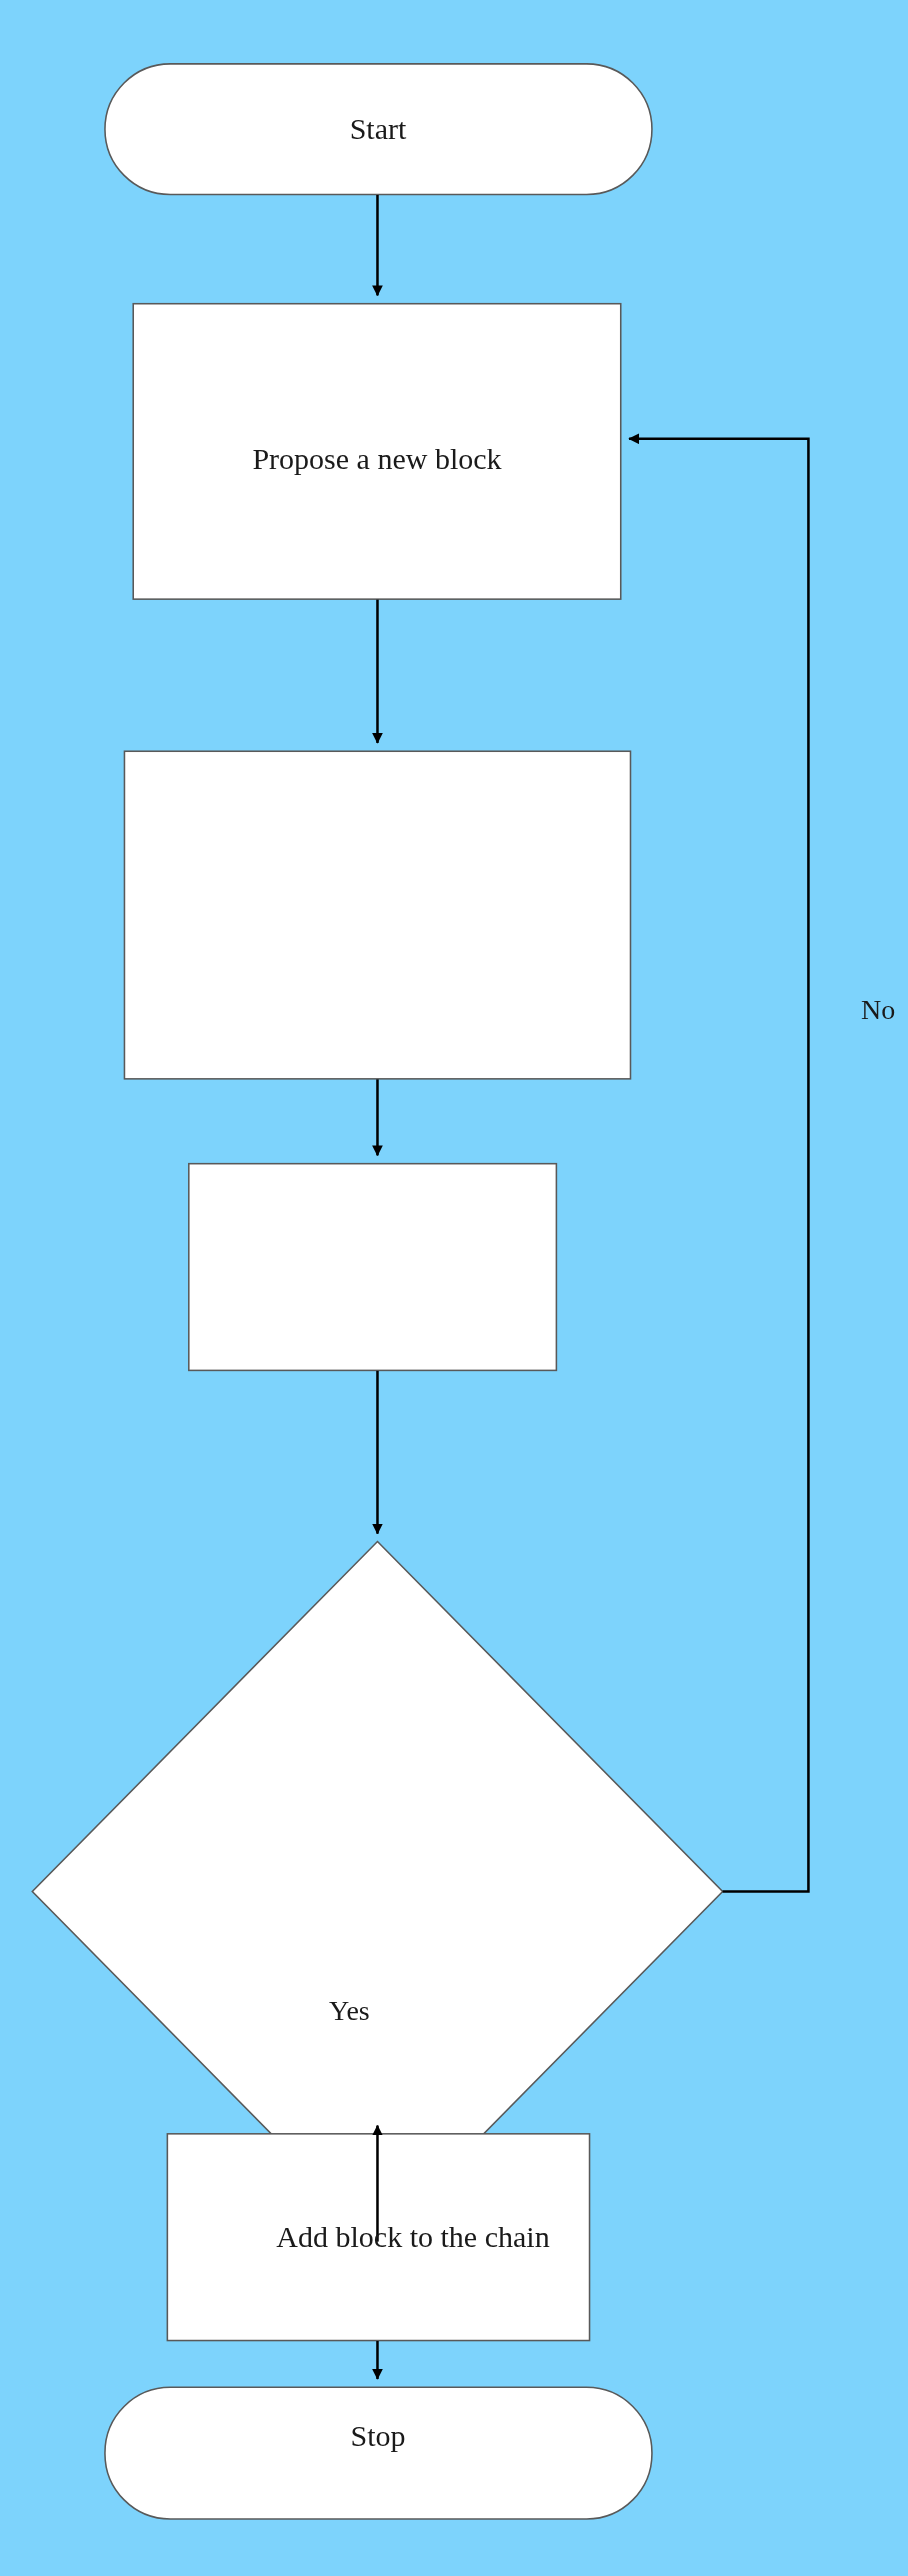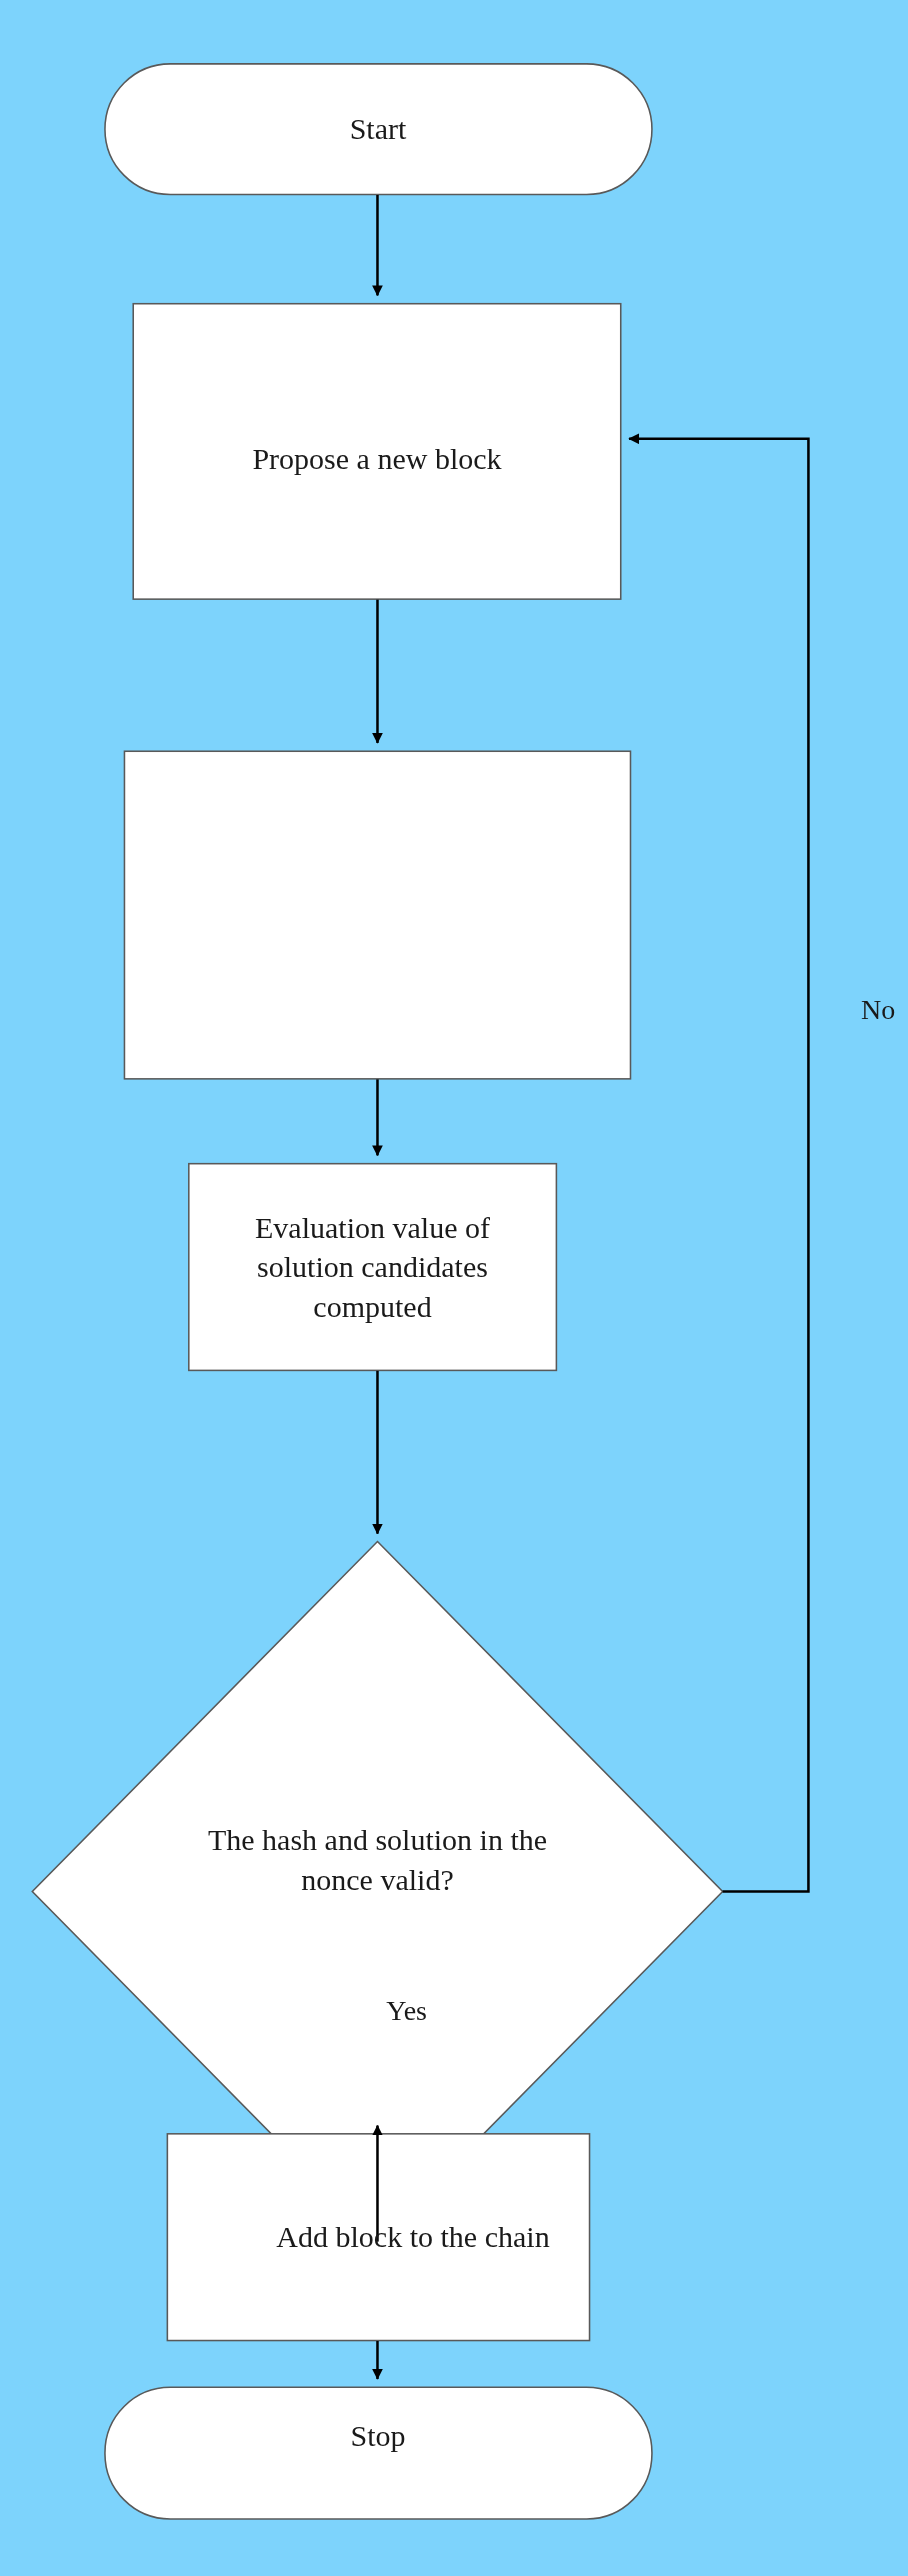--- a/index.html
+++ b/index.html
@@ -36,21 +36,21 @@
     line-height: 1.32;
     font-size: 30px;
     color: #1a1a1a;
     pointer-events: none;
     white-space: pre-line;
   }
   .edge-label {
     position: absolute;
     font-size: 28px;
     color: #1a1a1a;
-    text-align: right;
+    text-align: left;
     line-height: 1;
     pointer-events: none;
   }
 </style>
 </head>
 <body>
 
 <div id="flowchart-canvas">
 
   <svg id="flow-svg" viewBox="0 0 932 2642" xmlns="http://www.w3.org/2000/svg">
@@ -87,26 +87,21 @@
     <polyline points="741,1940 829,1940 829,450 645,450" fill="none" stroke="#000000" stroke-width="2.6" marker-end="url(#arrowhead)"></polyline>
 
     <line x1="387" y1="2401" x2="387" y2="2440" stroke="#000000" stroke-width="2.6" marker-end="url(#arrowhead)"></line>
   </svg>
 
   <div class="node-label" style="left:104px; top:63px; width:548px; height:132px;">Start</div>
 
   <div class="node-label" style="left:133px; top:303px; width:488px; height:312px;">Propose a new block</div>
 
 
-  <div class="node-label" style="left:188px; top:1163px; width:369px; height:208px;">Evaluation value of
-solution candidates
-computed</div>
 
-  <div class="node-label" style="left:93px; top:1809px; width:569px; height:102px;">The hash and solution in the
-nonce valid?</div>
 
   <div class="node-label" style="left:167px; top:2133px; width:492px; height:208px;border-radius:6px;">Add block to the chain</div>
 
   <div class="node-label" style="left:104px; top:2387px; width:548px; height:97px;">Stop</div>
 
   <div class="edge-label" style="left:329px; top:1997px; width:98px;">Yes</div>
 
   <div class="edge-label" style="left:817px; top:996px; width:59px; text-align:left;margin-left:44px;">No</div>
 
 </div>

